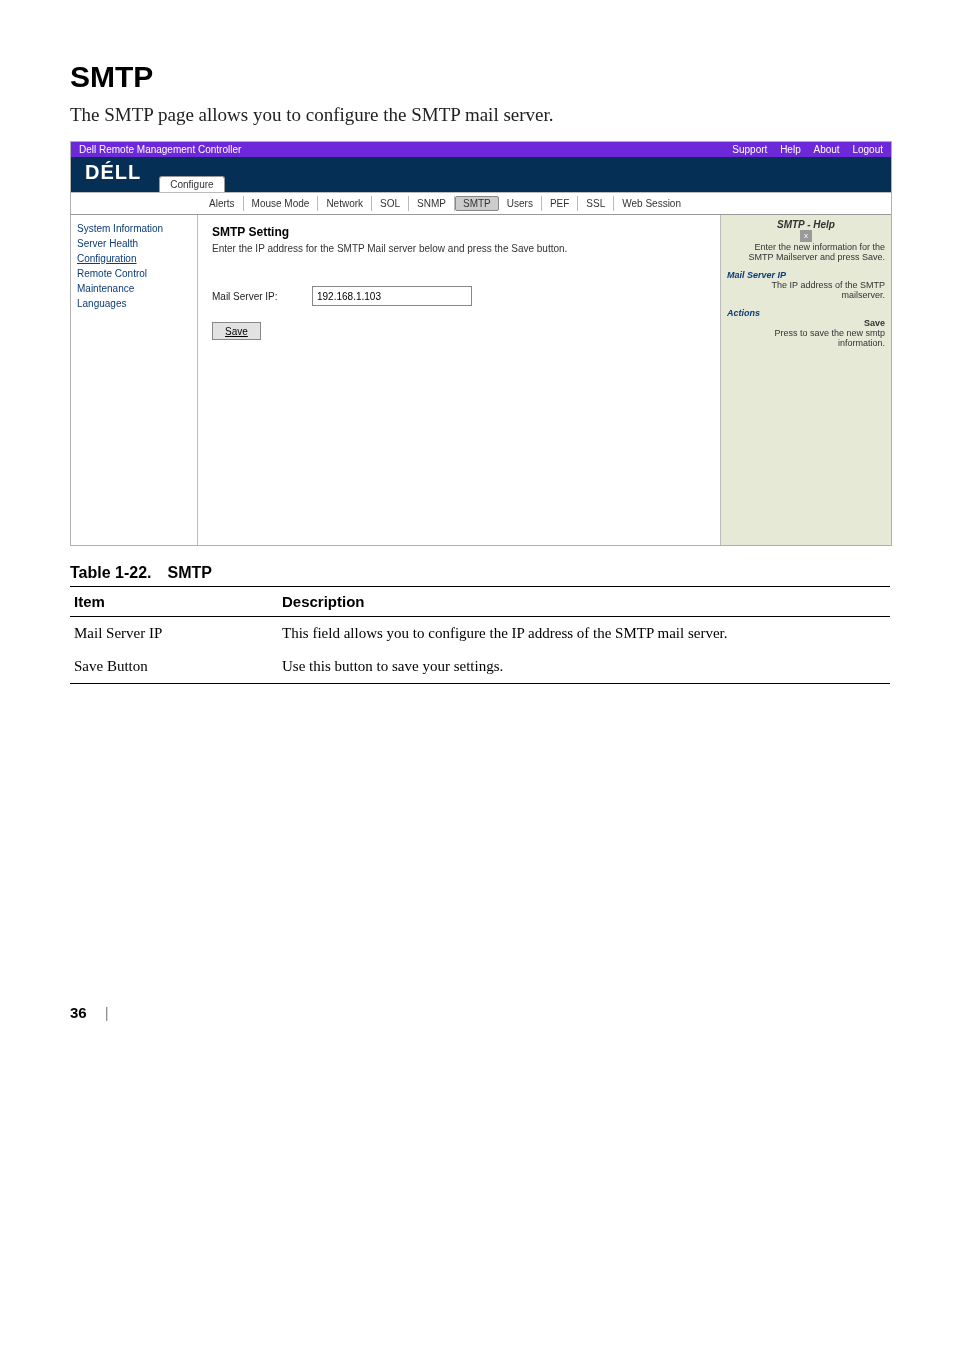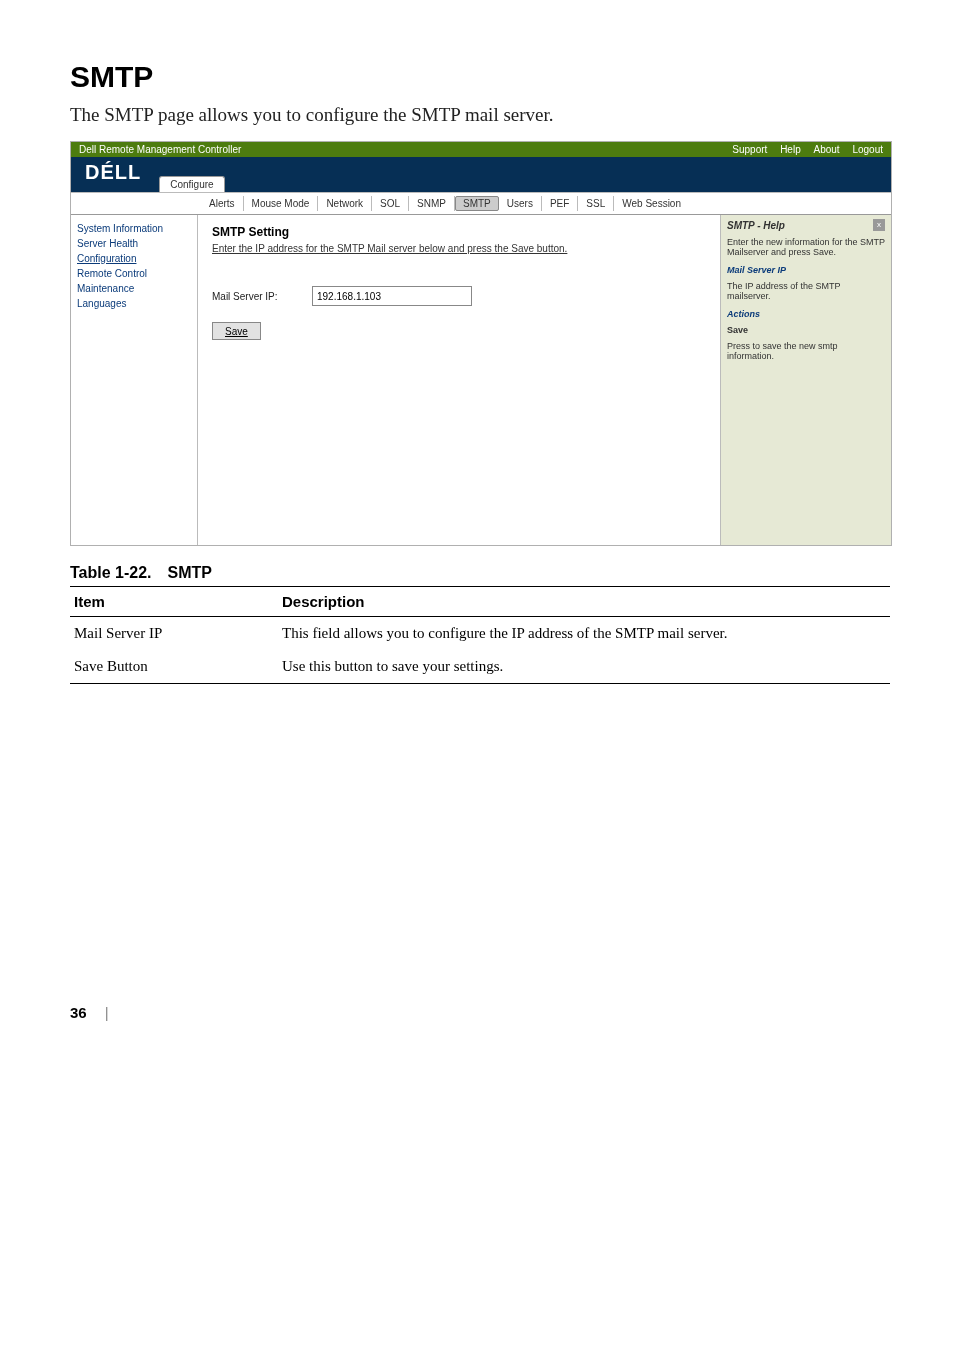--- a/index.html
+++ b/index.html
@@ -23,21 +23,21 @@
   }
 
   
   .app {
     width: 820px;
     border: 1px solid #b0b0b0;
     font-size: 11px;
     background: #fff;
   }
   .app-titlebar {
-    background: #4d7c0f;
+    background: #6d28d9;
     color: #fff;
     display: flex;
     justify-content: space-between;
     align-items: center;
     padding: 2px 8px;
     font-size: 10px;
   }
   .app-titlebar .right a {
     color: #fff;
     margin-left: 10px;
@@ -121,21 +121,20 @@
   }
   .main-heading {
     font-weight: bold;
     font-size: 12px;
     margin-bottom: 4px;
   }
   .main-desc {
     font-size: 10px;
     color: #333;
     margin-bottom: 14px;
-    text-decoration: underline;
   }
   .field-row {
     display: flex;
     align-items: center;
     gap: 20px;
     margin-top: 32px;
   }
   .field-label {
     width: 80px;
     font-size: 10px;
@@ -162,22 +161,23 @@
   .help-panel {
     width: 158px;
     border-left: 1px solid #bbb;
     background: #e6e9d5;
     padding: 4px 6px;
     font-size: 9px;
     color: #333;
   }
   .help-title-row {
     display: flex;
-    justify-content: space-between;
+    justify-content: center;
     align-items: center;
+    flex-direction: column;
   }
   .help-title {
     font-weight: bold;
     font-style: italic;
     font-size: 10px;
   }
   .help-close {
     width: 12px;
     height: 12px;
     background: #999;
@@ -187,21 +187,22 @@
     font-size: 8px;
     cursor: pointer;
   }
   .help-sub {
     margin-top: 8px;
     font-style: italic;
     font-weight: bold;
     color: #0b3b7a;
   }
   .help-text {
-    margin-top: 6px;
+    margin-top: 0;
+    text-align: right;
   }
 
   
   .table-caption {
     font-size: 16px;
     font-weight: bold;
     margin: 18px 0 4px 0;
   }
   table.spec {
     width: 820px;

